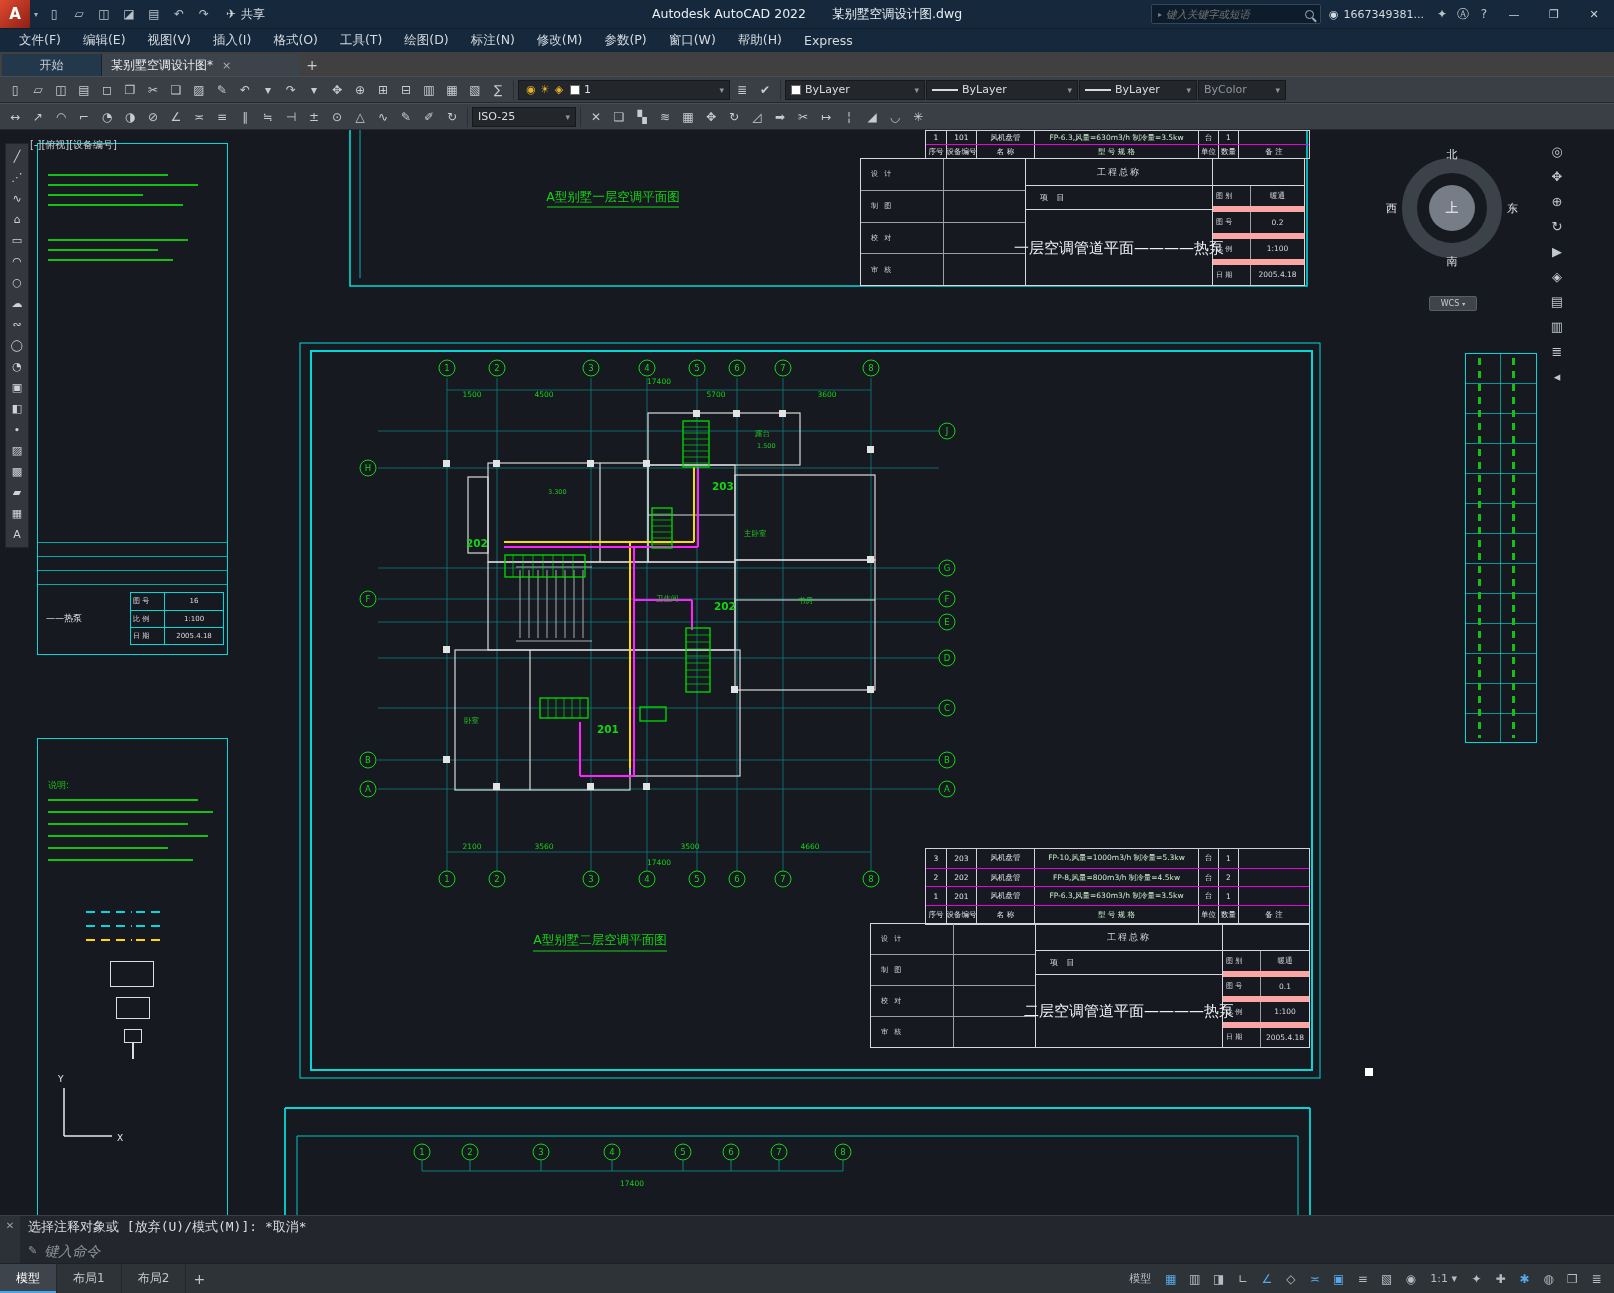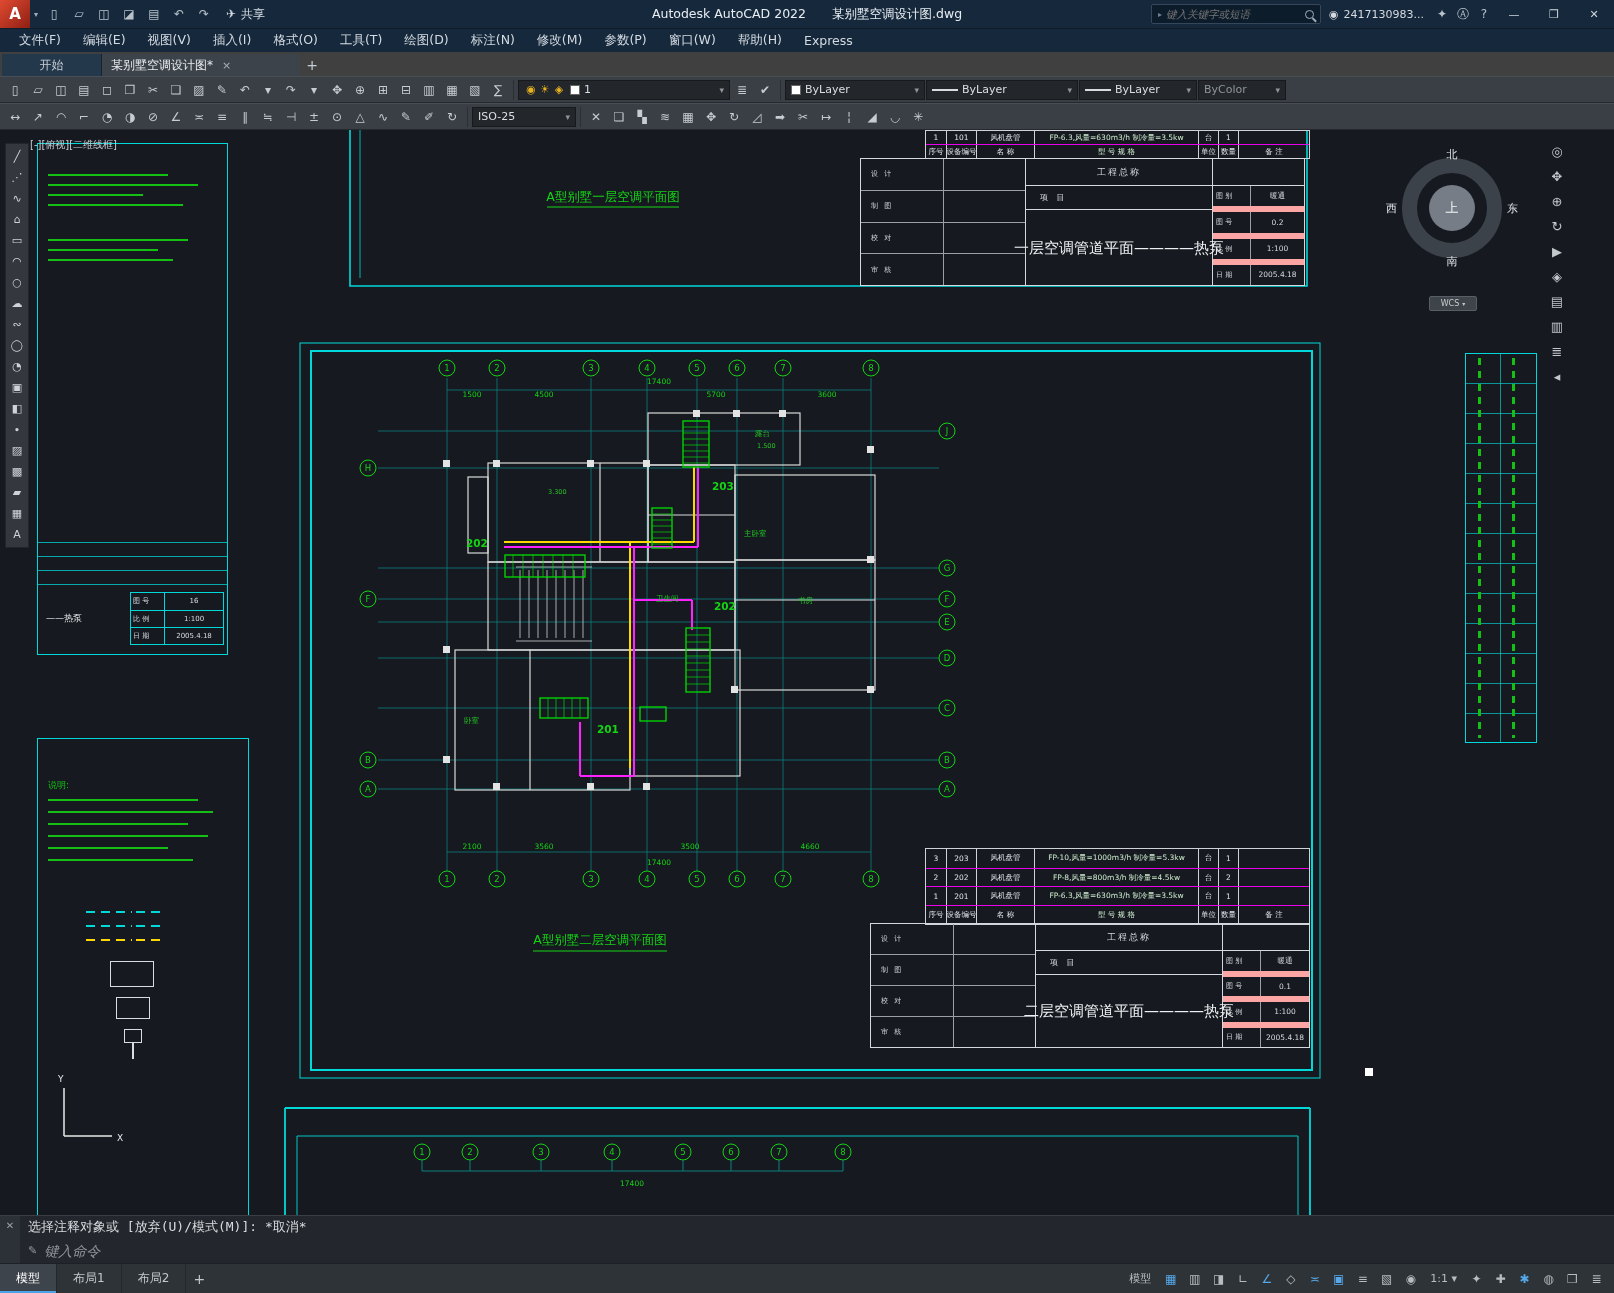--- a/index.html
+++ b/index.html
@@ -67,21 +67,21 @@
   .hub{position:absolute;left:35px;top:35px;width:46px;height:46px;border-radius:50%;background:#767d86;display:flex;align-items:center;justify-content:center;color:#f2f4f6;font-size:13px;}
   .cdir{position:absolute;color:#e2e6ea;font-size:11px;}
   .c-n{left:50%;top:-3px;transform:translateX(-50%);}
   .c-s{left:50%;bottom:-3px;transform:translateX(-50%);}
   .c-w{left:-8px;top:50%;transform:translateY(-50%);}
   .c-e{right:-8px;top:50%;transform:translateY(-50%);}
   .wcs{position:absolute;left:1429px;top:166px;width:48px;height:15px;background:#3f444a;border:1px solid #585e65;border-radius:2px;font-size:8px;color:#c6cbd0;display:flex;align-items:center;justify-content:center;gap:3px;z-index:5;}
 
   .lp{position:absolute;border:1.5px solid #00d9d9;z-index:3;}
   #lp1{left:37px;top:13px;width:191px;height:512px;}
-  #lp2{left:37px;top:608px;width:212px;height:480px;}
+  #lp2{left:37px;top:608px;width:191px;height:480px;}
   .bar{position:absolute;height:2px;background:#14c014;}
   .lline{position:absolute;left:0;width:100%;height:1px;background:rgba(0,217,217,.75);}
   .mini-tb{position:absolute;left:92px;top:448px;width:94px;border:1px solid #00d9d9;font-size:7px;color:#d8dce0;background:transparent;}
   .mini-row{display:flex;height:17px;line-height:17px;border-top:1px solid #00d9d9;}
   .mini-row:first-child{border-top:none;}
   .mini-row span:first-child{width:34px;border-right:1px solid #00d9d9;padding-left:2px;}
   .mini-row span:last-child{flex:1;text-align:center;}
   .lp-frag{position:absolute;left:8px;top:468px;color:#e3e7ea;font-size:9px;}
   .notes{position:absolute;left:10px;top:40px;color:#14c014;font-size:9px;}
   .dashc{position:absolute;height:2px;background:repeating-linear-gradient(90deg,#00d9d9 0 9px,transparent 9px 15px);}
@@ -177,21 +177,21 @@
       <span>Autodesk AutoCAD 2022</span>
       <span>某别墅空调设计图.dwg</span>
     </div>
     <div class="searchbox">
       <span style="color:#6f8297;font-size:8px;">▸</span>
       <input placeholder="键入关键字或短语" style="">
       <span class="mag"></span>
     </div>
     <div class="acct">
       <span>◉</span>
-      <span>2417130983...</span>
+      <span>1667349381...</span>
     </div>
     <div class="iconrow">
         <span class="ticon">✦</span>
         <span class="ticon">Ⓐ</span>
         <span class="ticon">?</span>
       </div>
     <div class="wbtn">—</div>
     <div class="wbtn">❒</div>
     <div class="wbtn">✕</div>
   </div>
@@ -547,21 +547,21 @@
 
       <g stroke="#e8e8e8" stroke-width="1.5" fill="none">
         <path d="M64,958V1006M64,1006H112"></path>
       </g>
       <text x="58" y="952" class="tw t9">Y</text>
       <text x="117" y="1011" class="tw t9">X</text>
 
       <rect x="1365" y="938" width="8" height="8" fill="#ffffff"></rect>
     </svg>
 
-    <div class="vpctl">[-][俯视][二维线框]</div>
+    <div class="vpctl">[-][俯视][设备编号]</div>
 
     <div class="lpalette">
         <span class="tli">╱</span>
         <span class="tli">⋰</span>
         <span class="tli">∿</span>
         <span class="tli">⌂</span>
         <span class="tli">▭</span>
         <span class="tli">◠</span>
         <span class="tli">○</span>
         <span class="tli">☁</span>

